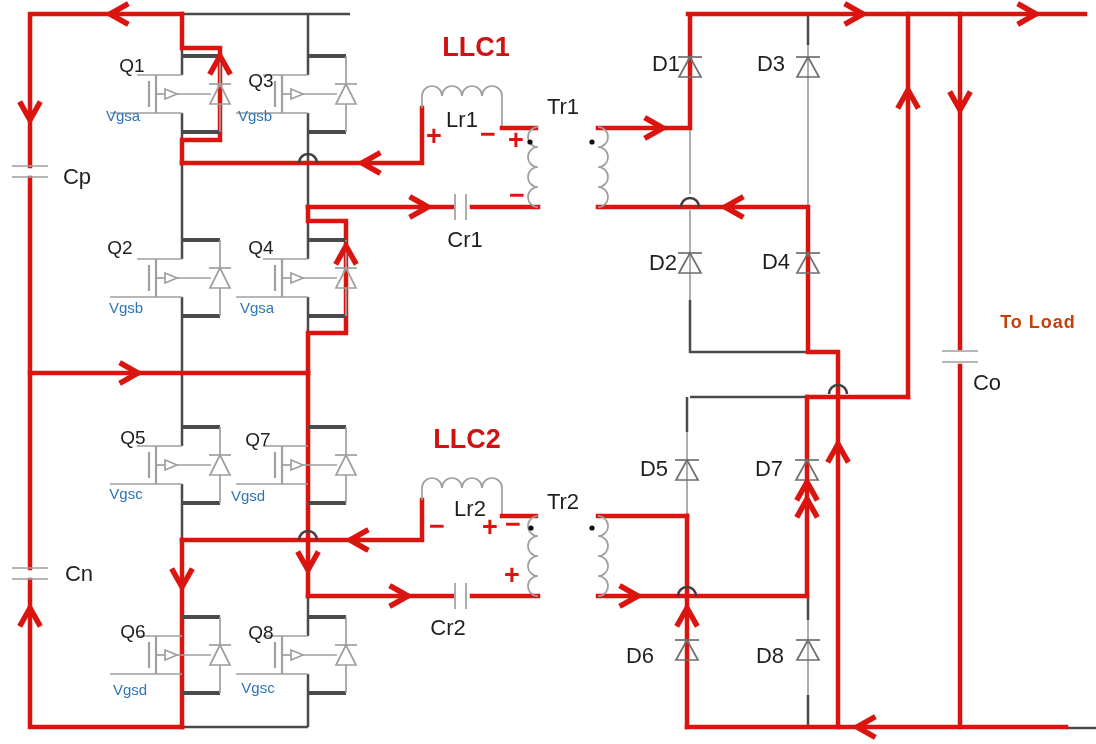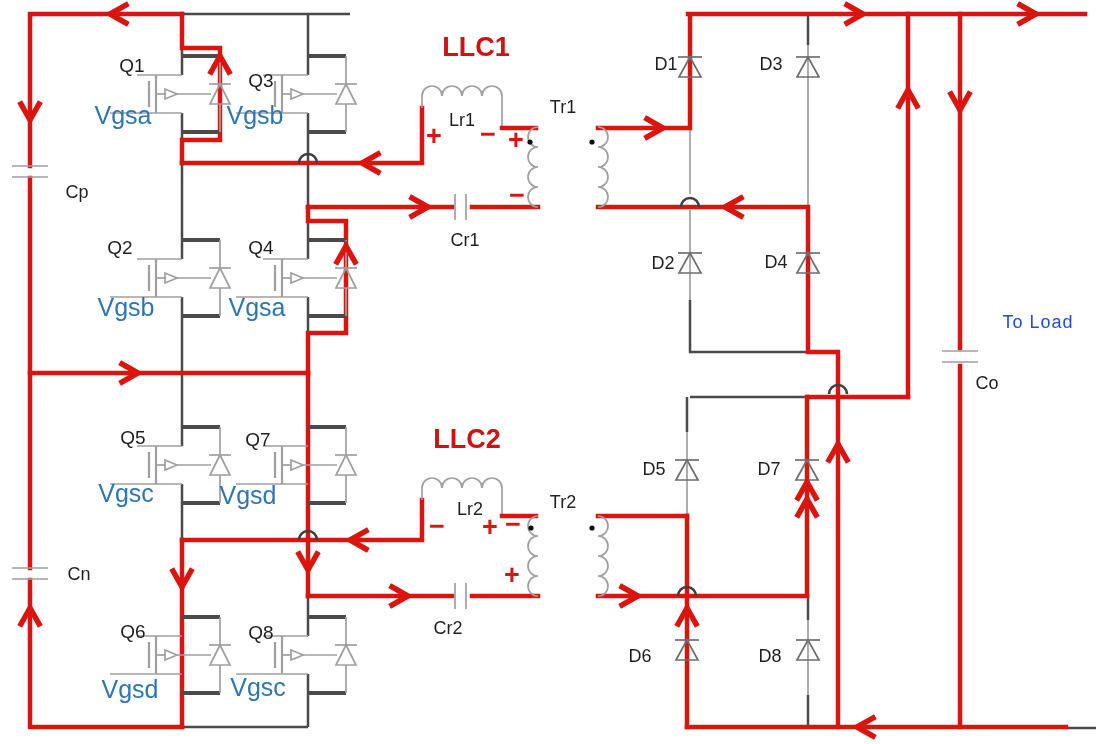--- a/index.html
+++ b/index.html
@@ -1,24 +1,24 @@
 <!DOCTYPE html>
 <html><head>
 <meta charset="utf-8">
 <style>
   html,body{margin:0;padding:0;background:#ffffff;}
   .stage{position:relative;width:1096px;height:744px;background:#ffffff;overflow:hidden;
          font-family:"Liberation Sans", sans-serif;}
   .stage svg{position:absolute;left:0;top:0;}
   .lbl{position:absolute;transform:translate(-50%,-50%);white-space:nowrap;
        color:#1f1f1f;font-size:19px;line-height:1;}
-  .lbl.comp{font-size:18px;}
-  .lbl.gate{color:#2e75b6;font-size:25px;}
+  .lbl.comp{font-size:22px;}
+  .lbl.gate{color:#2e75b6;font-size:15px;}
   .lbl.stage-title{color:#cf1212;font-size:27px;font-weight:600;}
-  .lbl.load{color:#1d4ed8;font-size:18px;font-weight:400;letter-spacing:1px;}
+  .lbl.load{color:#c2410c;font-size:18px;font-weight:700;letter-spacing:1px;}
   .lbl.pol{color:#da1510;font-size:27px;font-weight:700;}
   .wires{stroke:#4a4a4a;stroke-width:2.5;fill:none;}
   .redpath{stroke:#da1510;stroke-width:4.5;fill:none;stroke-linecap:square;}
   .sym{stroke:#9f9f9f;stroke-width:1.7;fill:none;}
   .hop{stroke:#3f3f3f;stroke-width:2.6;fill:none;}
   .chev{stroke:#da1510;stroke-width:5.5;fill:none;stroke-linecap:square;}
 </style>
 </head>
 <body>
 
@@ -200,21 +200,21 @@
 
 <div class="lbl comp" style="left:666px;top:64px">D1</div>
 <div class="lbl comp" style="left:663px;top:263px">D2</div>
 <div class="lbl comp" style="left:771px;top:64px">D3</div>
 <div class="lbl comp" style="left:776px;top:262px">D4</div>
 <div class="lbl comp" style="left:654px;top:469px">D5</div>
 <div class="lbl comp" style="left:640px;top:656px">D6</div>
 <div class="lbl comp" style="left:769px;top:469px">D7</div>
 <div class="lbl comp" style="left:770px;top:656px">D8</div>
 
-<div class="lbl comp" style="left:77px;top:192px">Cp</div>
+<div class="lbl comp" style="left:77px;top:177px">Cp</div>
 <div class="lbl comp" style="left:79px;top:574px">Cn</div>
 <div class="lbl comp" style="left:465px;top:240px">Cr1</div>
 <div class="lbl comp" style="left:448px;top:628px">Cr2</div>
 <div class="lbl comp" style="left:987px;top:383px">Co</div>
 
 <div class="lbl comp" style="left:462px;top:120px">Lr1</div>
 <div class="lbl comp" style="left:470px;top:509px">Lr2</div>
 
 <div class="lbl comp" style="left:563px;top:107px">Tr1</div>
 <div class="lbl comp" style="left:563px;top:502px">Tr2</div>

